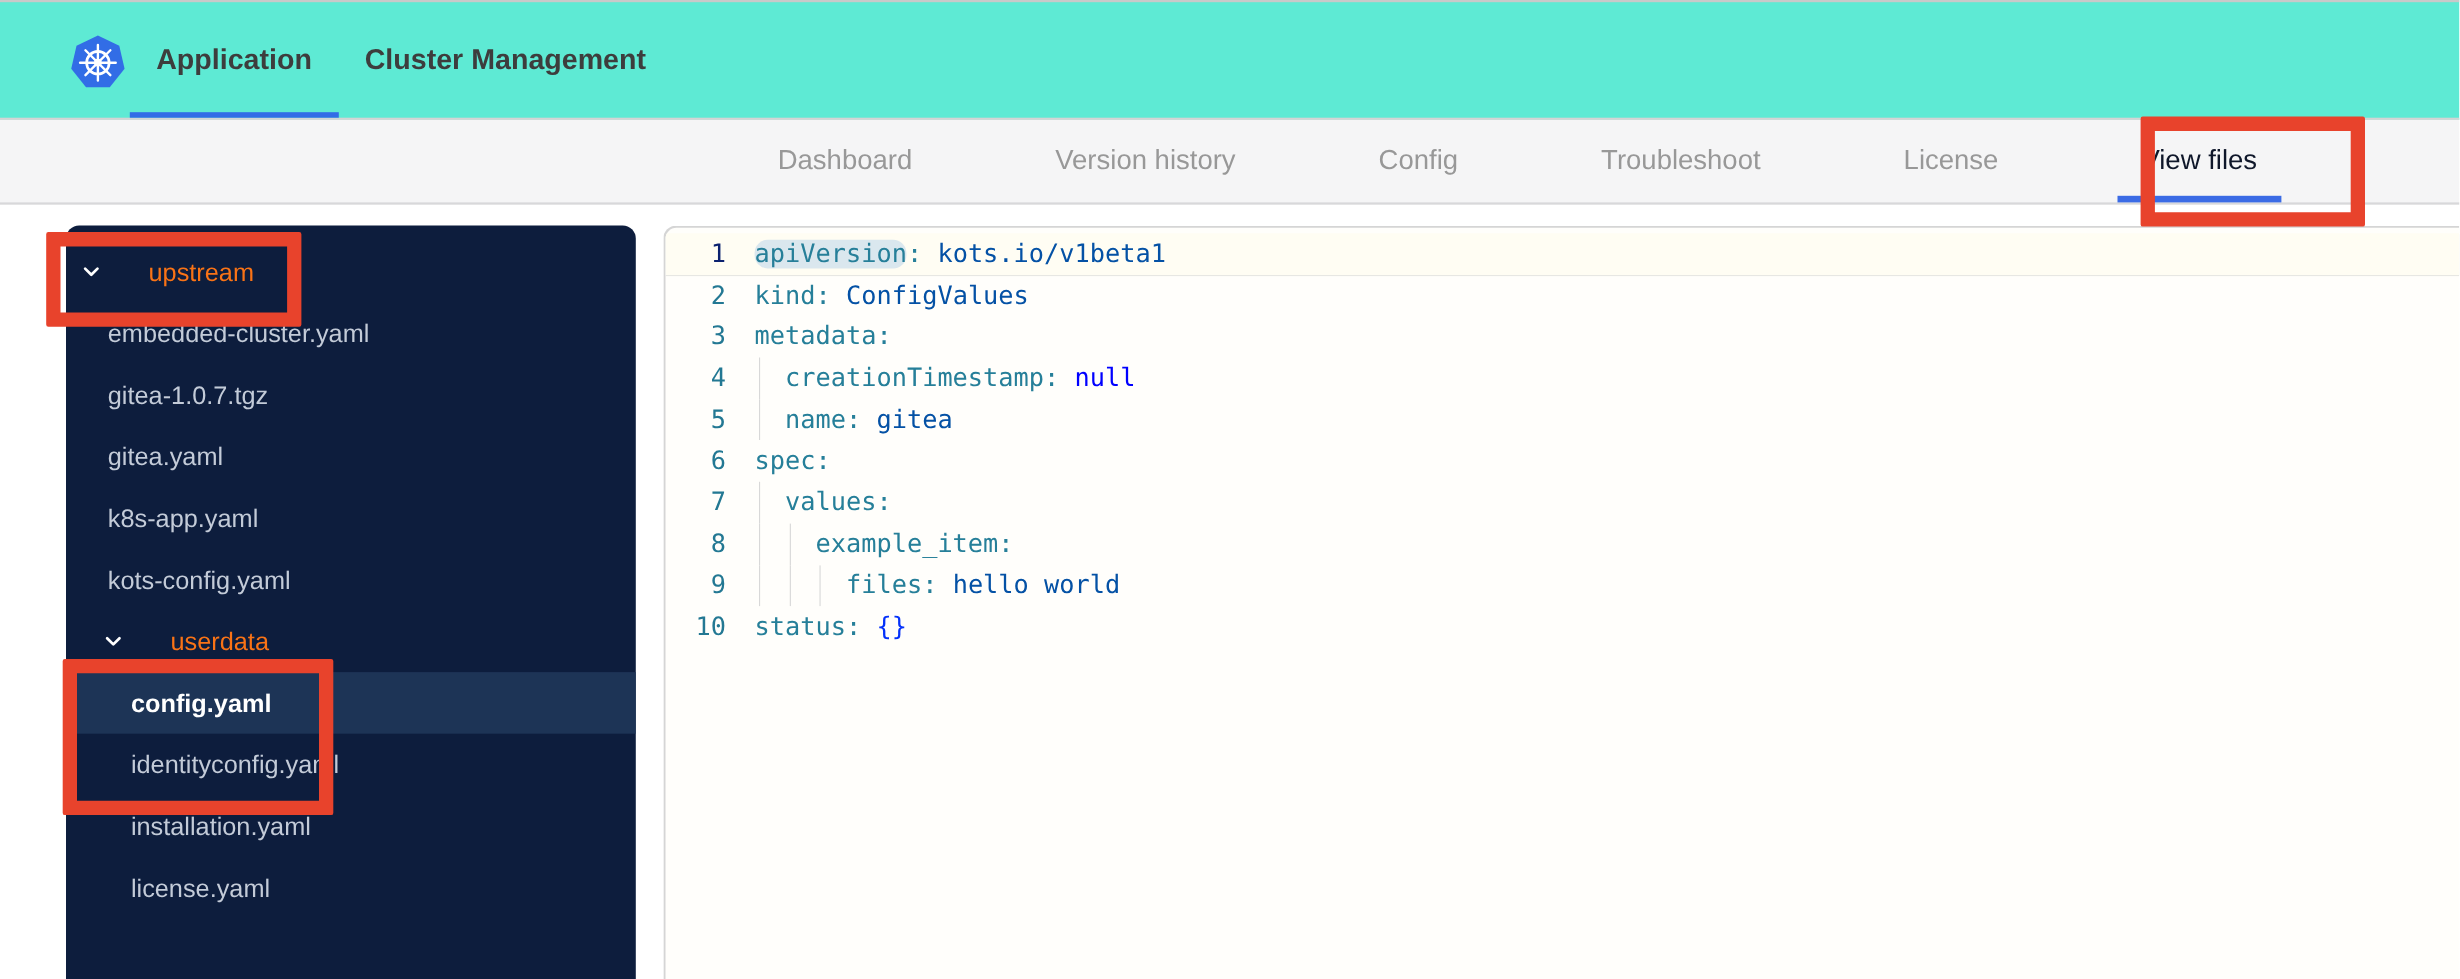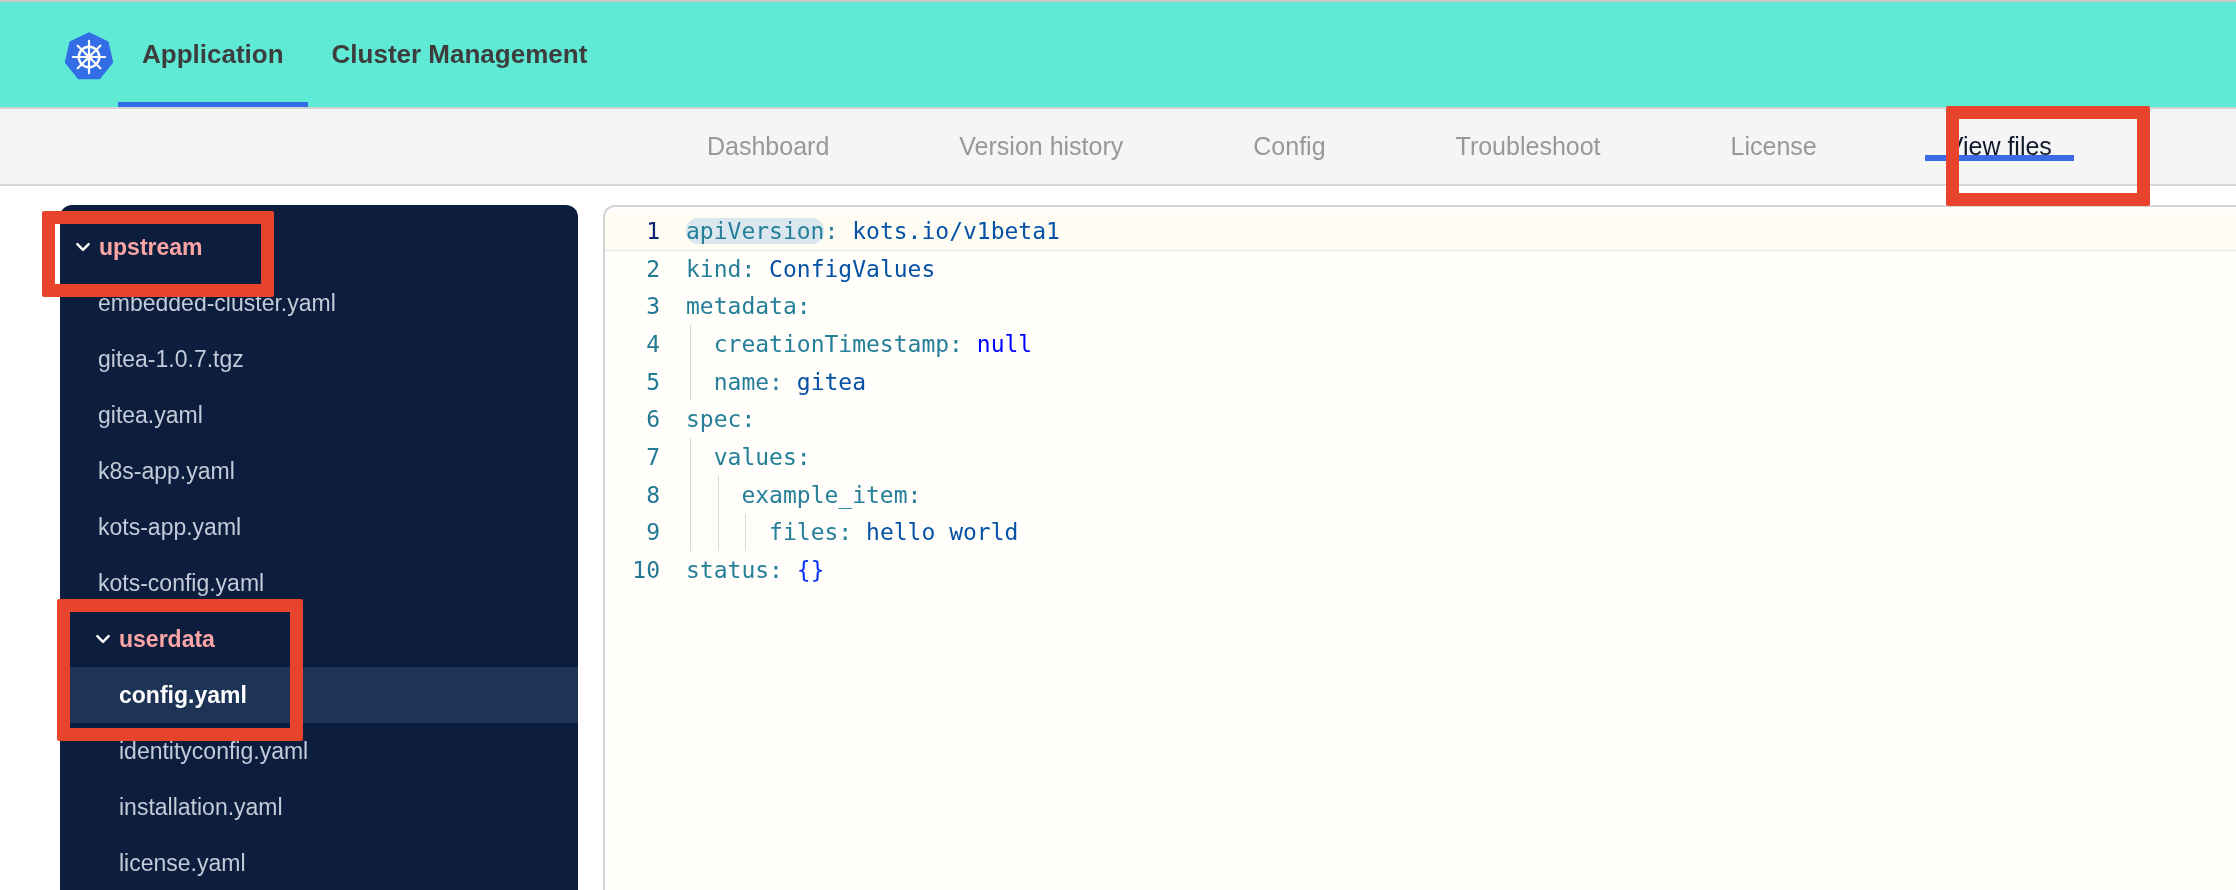--- a/index.html
+++ b/index.html
@@ -9,31 +9,31 @@
   .topbar{position:absolute;top:0;left:0;right:0;height:105px;background:#5eead4;
           border-top:2px solid #c9c9c9;border-bottom:2px solid #d4d4d4;box-sizing:content-box;font-weight:bold;}
   .logo{position:absolute;left:62px;top:28px;width:54px;height:54px;}
   .htabs{position:absolute;left:118px;top:0;height:105px;display:flex;}
   .htab{position:relative;display:flex;align-items:center;padding:0 24px;font-size:26px;color:#3d3d3d;cursor:pointer;}
   .htab.active::after{content:"";position:absolute;left:0;right:0;bottom:0;height:5px;background:var(--accent-blue);}
 
   
   .subnav{position:absolute;top:109px;left:0;right:0;height:75px;background:#f5f5f6;
           border-bottom:2px solid #d8d8da;display:flex;align-items:stretch;}
-  .stabs{display:flex;margin-left:685px;gap:86px;height:100%;align-items:center;}
+  .stabs{display:flex;margin-left:685px;gap:86px;height:100%;}
   .stab{position:relative;display:flex;align-items:center;padding:0 22px;font-size:25px;color:#989898;cursor:pointer;white-space:nowrap;}
   .stab.active{color:#0f172a;}
   .stab.active::after{content:"";position:absolute;left:0;right:0;bottom:0;height:6px;background:var(--underline-blue);}
 
   
   .sidebar{position:absolute;left:60px;top:205px;width:518px;bottom:0;background:var(--sidebar-bg);
            border-radius:12px 12px 0 0;padding-top:14px;overflow:hidden;box-sizing:border-box;}
   .trow{height:56px;display:flex;align-items:center;font-size:23px;cursor:pointer;box-sizing:border-box;}
   .trow .chev{width:18px;height:18px;margin-right:7px;flex:none;display:inline-flex;}
-  .trow.dir{font-weight:bold;color:#fca5a5;}
+  .trow.dir{font-weight:normal;color:#f97316;gap:36px;}
   .trow.file{color:var(--sidebar-file-text);}
   .trow.dir.l1{padding-left:14px;}
   .trow.file.l1{padding-left:38px;}
   .trow.dir.l2{padding-left:34px;}
   .trow.file.l2{padding-left:59px;}
   .trow.selected{background:var(--sidebar-selected-bg);color:#ffffff;font-weight:bold;}
 
   
   .editor{position:absolute;left:603px;top:205px;right:0;bottom:0;background:#fffefb;
           border:2px solid #d5d5d5;border-right:none;border-bottom:none;border-radius:12px 0 0 0;
@@ -108,23 +108,20 @@
       <div class="trow file l1">
         <span>gitea-1.0.7.tgz</span>
       </div>
       <div class="trow file l1">
         <span>gitea.yaml</span>
       </div>
       <div class="trow file l1">
         <span>k8s-app.yaml</span>
       </div>
       <div class="trow file l1">
-        <span>kots-app.yaml</span>
-      </div>
-      <div class="trow file l1">
         <span>kots-config.yaml</span>
       </div>
       <div class="trow dir l2">
         <span class="chev">
           <svg viewBox="0 0 16 16" width="18" height="18">
             <polyline points="3,5.5 8,10.5 13,5.5" fill="none" stroke="#ffffff" stroke-width="2.2" stroke-linecap="round" stroke-linejoin="round"></polyline>
           </svg>
         </span>
         <span>userdata</span>
       </div>

